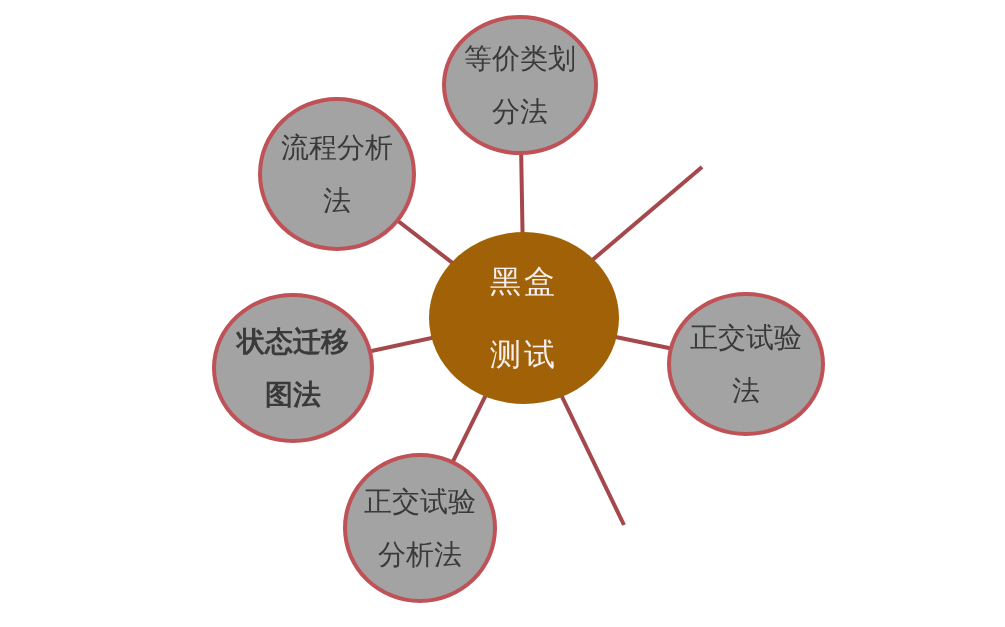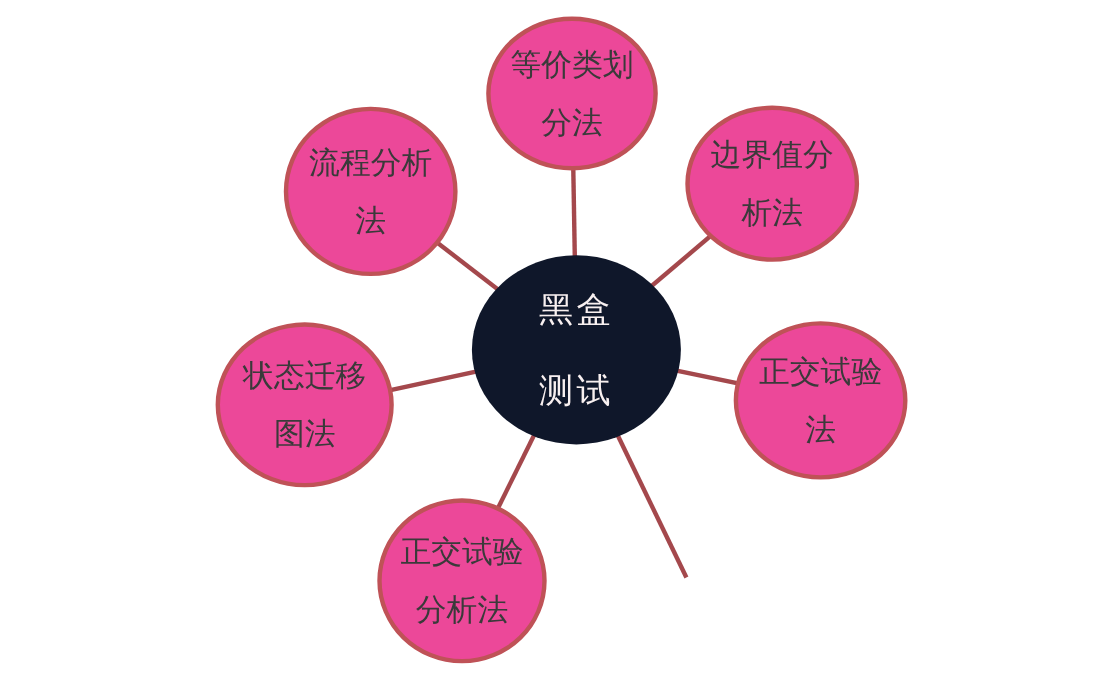--- a/index.html
+++ b/index.html
@@ -27,43 +27,43 @@
     box-sizing: border-box;
     border-radius: 50%;
     display: flex;
     flex-direction: column;
     align-items: center;
     justify-content: center;
     text-align: center;
     line-height: 1;
   }
   .sat {
-    background: #ec4899;
+    background: #a3a3a3;
     border: 4px solid #bf5257;
     color: #3a3a3a;
     font-size: 28px;
     gap: 25px;
   }
   .center-node {
-    background: #0f172a;
+    background: #a16207;
     color: #f8f0f0;
     font-size: 31px;
     letter-spacing: 3px;
     gap: 42px;
     left: 429px;
     top: 232px;
     width: 190px;
     height: 172px;
   }
   .n-top         { left: 442px; top: 15px;  width: 156px; height: 140px; }
   .n-topright    { left: 623px; top: 96px;  width: 158px; height: 142px; }
   .n-right       { left: 667px; top: 292px; width: 158px; height: 144px; }
   .n-bottomright { left: 548px; top: 453px; width: 152px; height: 144px; }
   .n-bottomleft  { left: 343px; top: 453px; width: 154px; height: 150px; text-align: center; }
-  .n-left        { left: 196px; top: 293px; width: 162px; height: 150px; }
+  .n-left        { left: 212px; top: 293px; width: 162px; height: 150px; font-weight: bold; }
   .n-topleft     { left: 258px; top: 97px;  width: 158px; height: 154px; }
   .node span { display: block; }
 </style>
 </head>
 <body>
 
 <div class="canvas">
 
   <svg class="connectors" viewBox="0 0 1005 627" xmlns="http://www.w3.org/2000/svg">
     <line x1="524" y1="318" x2="520" y2="85" stroke="#a4484c" stroke-width="4"></line>
@@ -78,24 +78,20 @@
   <div class="node center-node">
     <span>黑盒</span>
     <span>测试</span>
   </div>
 
   <div class="node sat n-top">
     <span>等价类划</span>
     <span>分法</span>
   </div>
 
-  <div class="node sat n-topright">
-    <span>边界值分</span>
-    <span>析法</span>
-  </div>
 
   <div class="node sat n-right">
     <span>正交试验</span>
     <span>法</span>
   </div>
 
 
   <div class="node sat n-bottomleft">
     <span>正交试验</span>
     <span>分析法</span>

